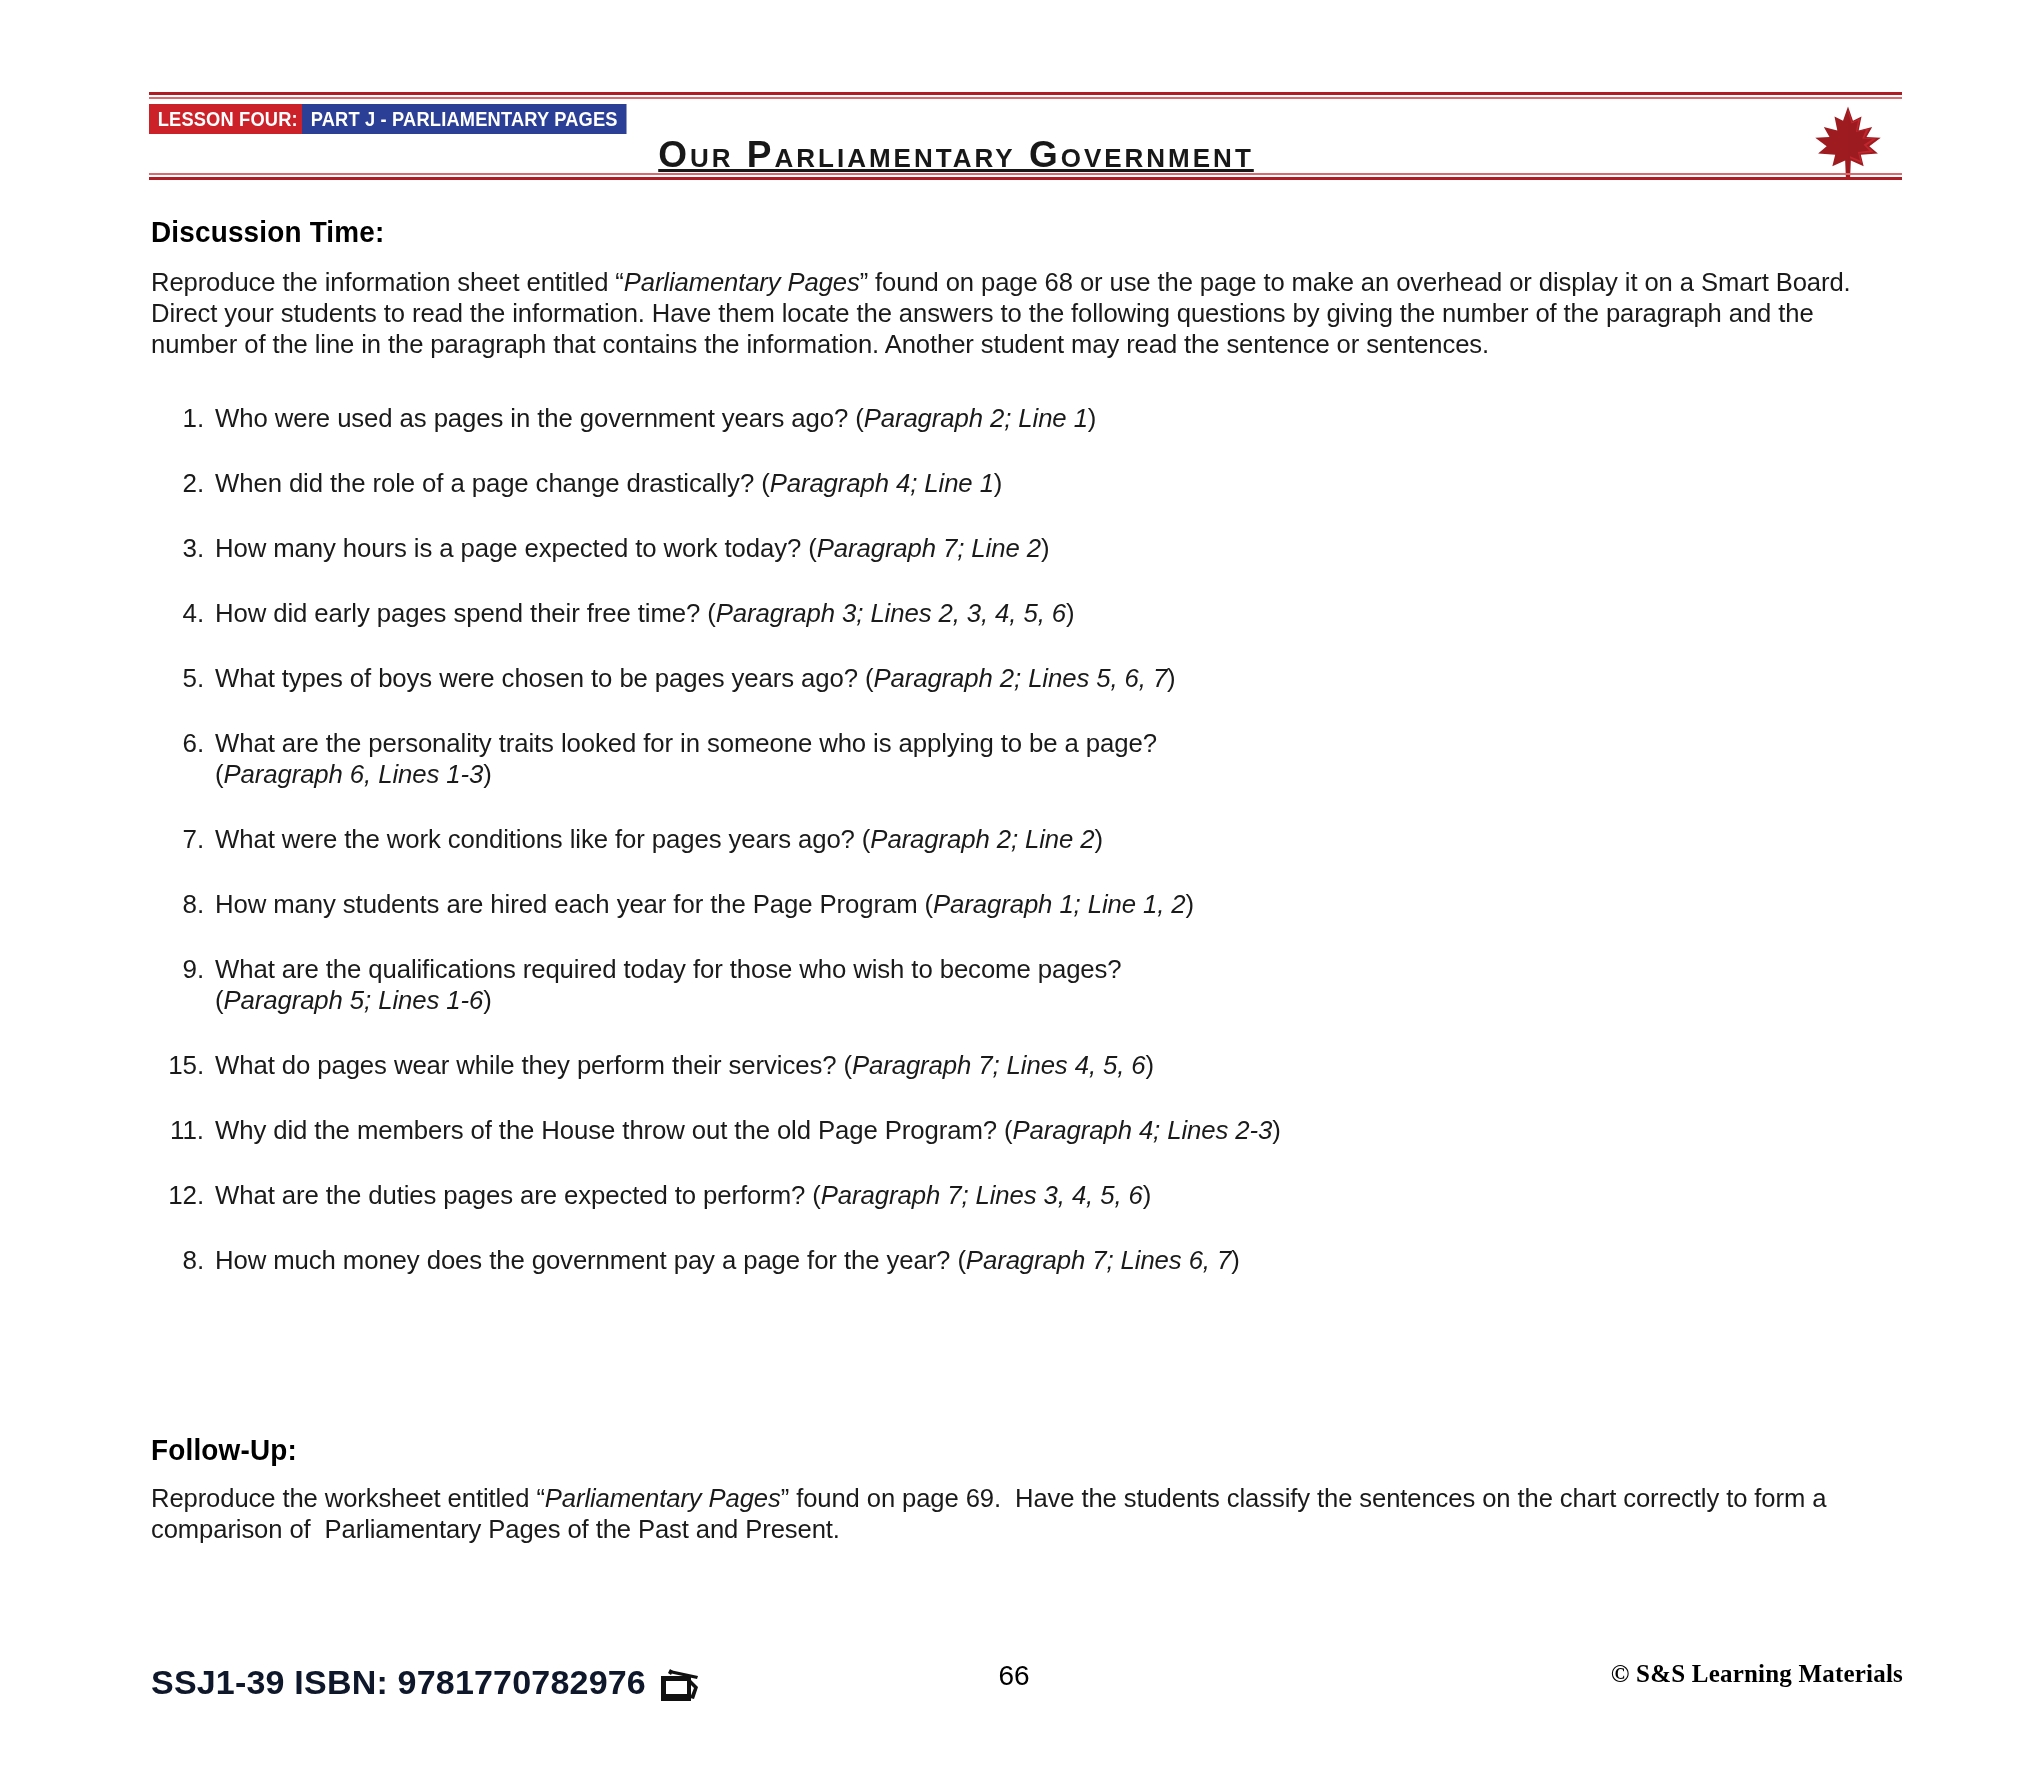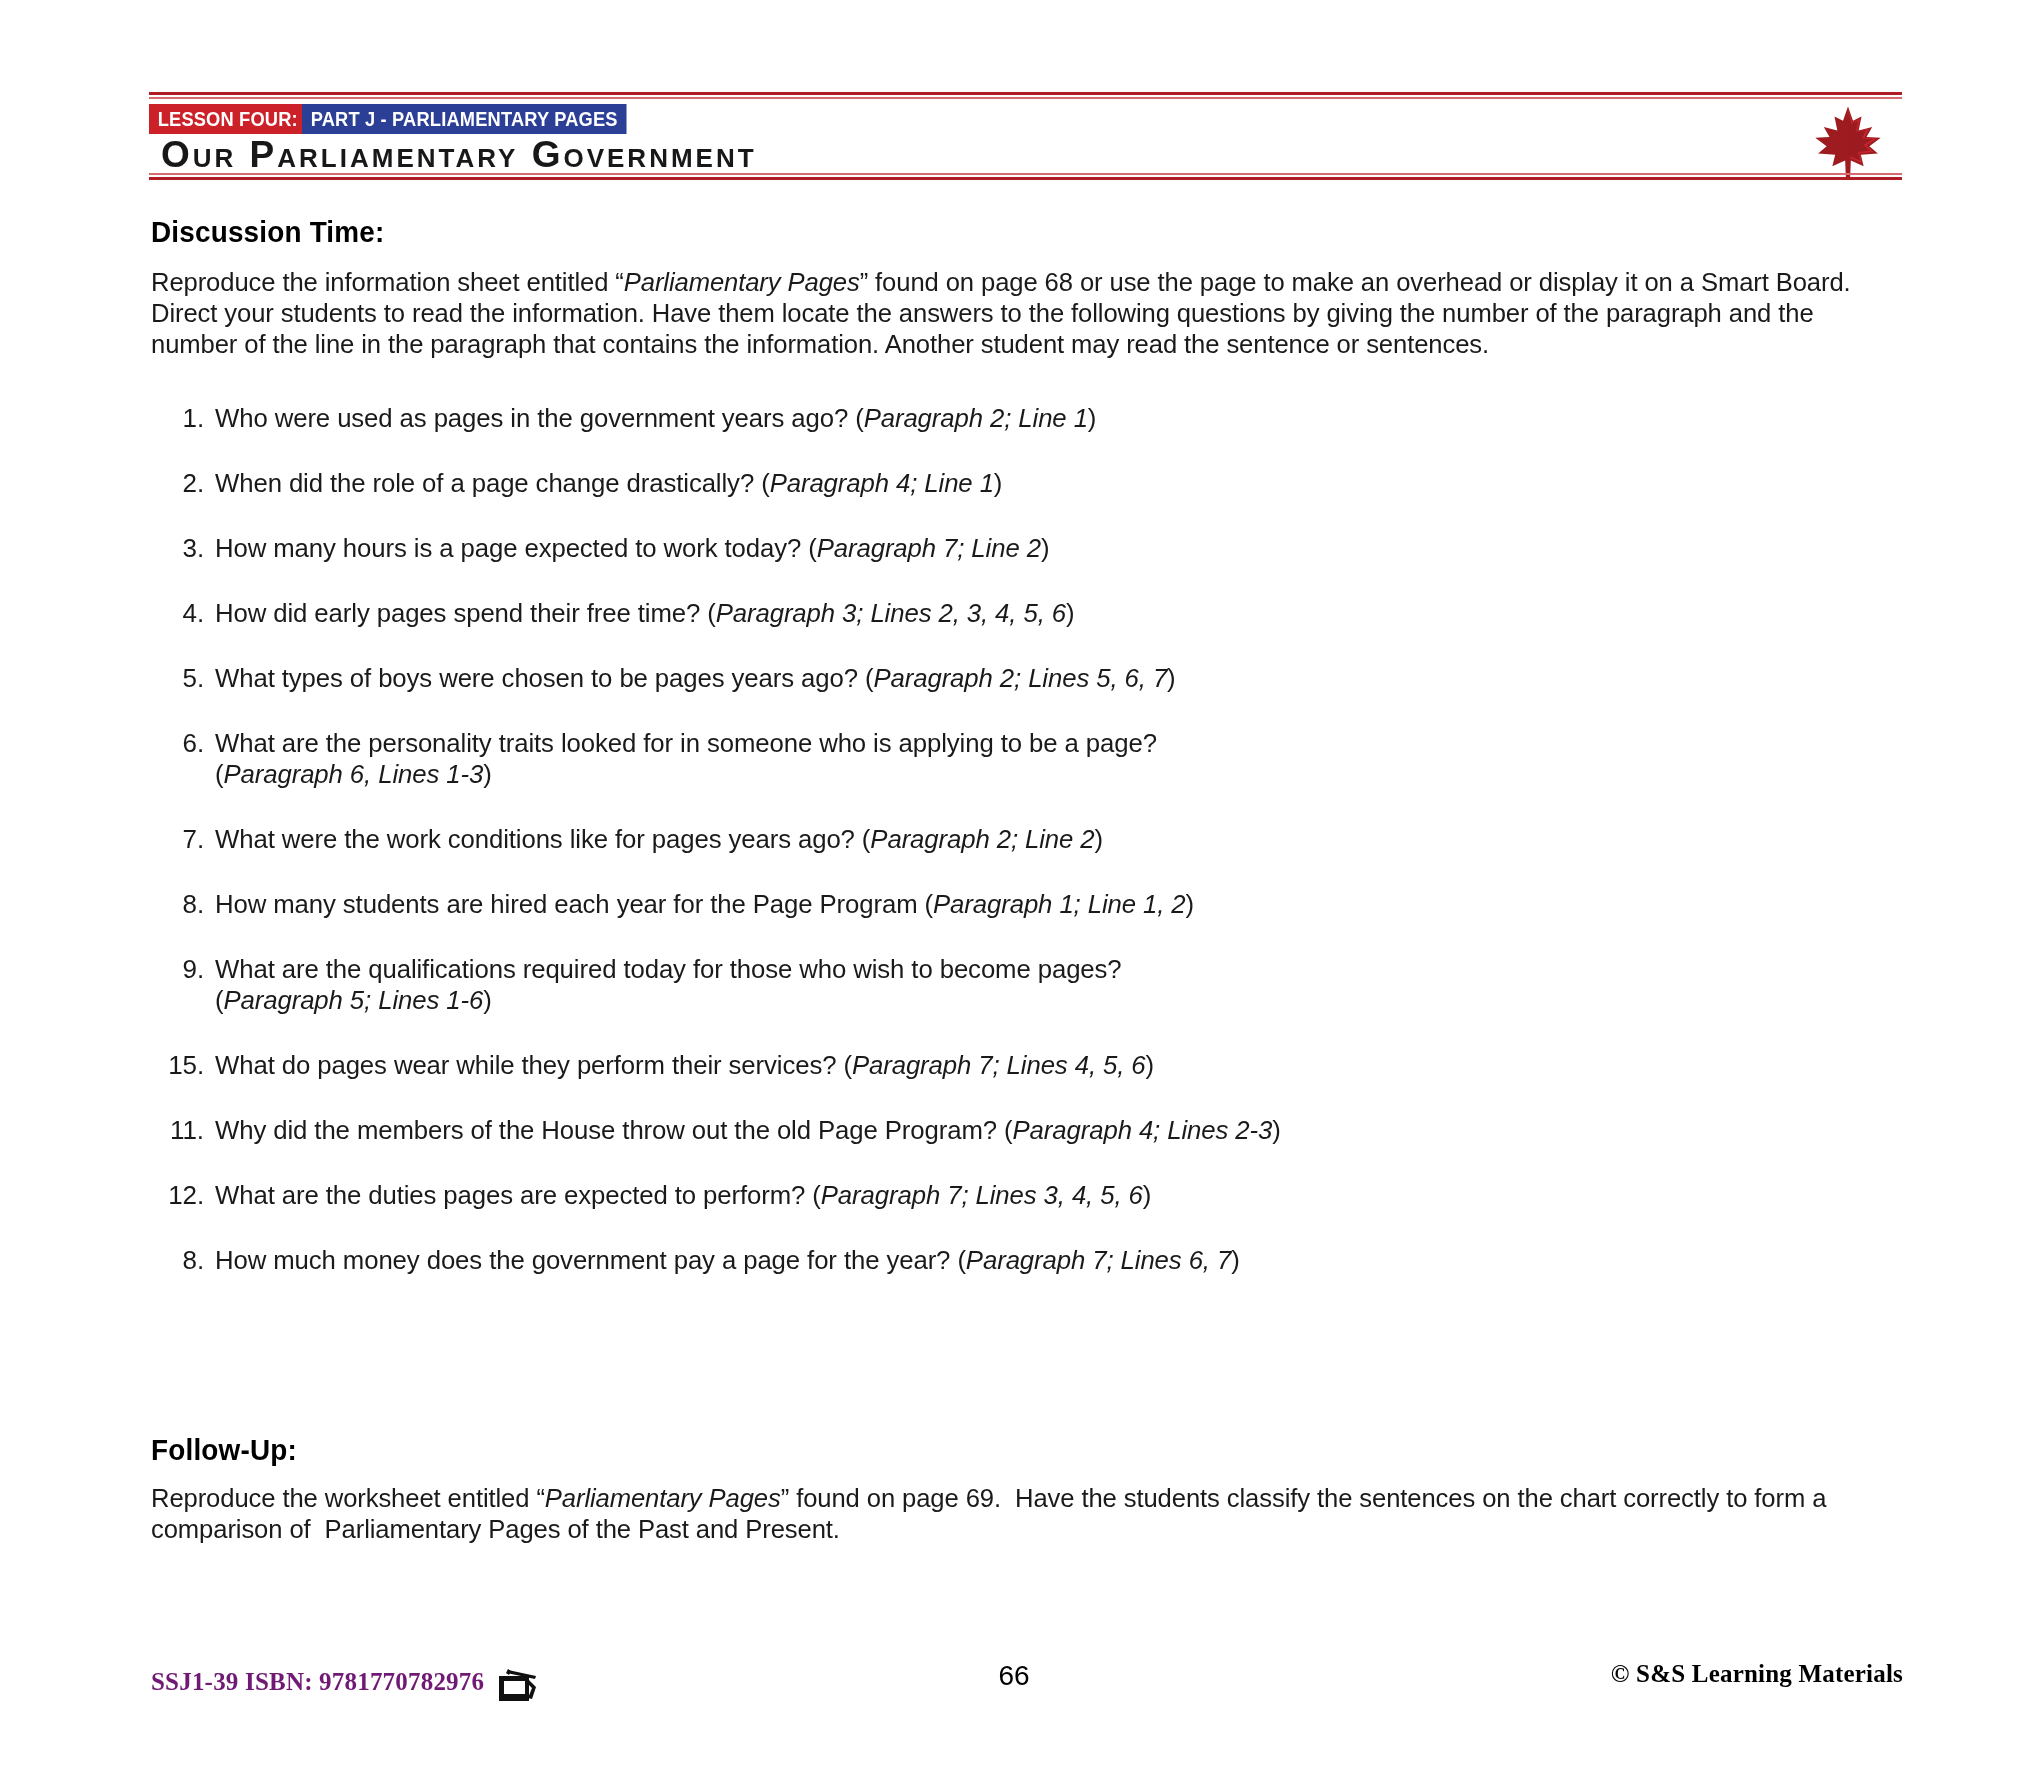--- a/index.html
+++ b/index.html
@@ -92,31 +92,33 @@
     line-height: 30px;
     padding: 0 10px;
     transform: scaleX(0.87);
     transform-origin: left center;
     white-space: nowrap;
     margin-left: -27px;
   }
 
   .header-title {
     position: absolute;
-    left: 12px;
+    left: 0;
     right: 0;
     top: 42px;
+    text-align: center;
     font-family: "Liberation Sans", sans-serif;
     font-weight: bold;
     font-size: 37px;
     font-variant: small-caps;
     letter-spacing: 3px;
     color: #181818;
     padding-right: 139px;
     white-space: nowrap;
+    text-decoration: underline;
   }
 
   .maple {
     position: absolute;
     right: 18px;
     top: 13px;
     width: 72px;
     height: 74px;
   }
 
@@ -188,25 +190,25 @@
   }
   .footer-left {
     position: absolute;
     left: 151px;
     top: 0;
     display: flex;
     align-items: center;
     gap: 12px;
   }
   .footer-isbn {
-    font-family: Liberation Serif, serif;
-    font-weight: bold;
-    font-size: 25px;
-    letter-spacing: 0.2px;
-    color: #701a75;
+    font-family: Liberation Sans, sans-serif;
+    font-weight: bold;
+    font-size: 34px;
+    letter-spacing: 0.2px;
+    color: #0f172a;
     white-space: nowrap;
   }
   .copier-icon { width: 46px; height: 44px; display: block; }
   .footer-page {
     position: absolute;
     left: 0; right: 0;
     top: 0;
     text-align: center;
     font-family: Liberation Sans, sans-serif;
     font-size: 28px;

